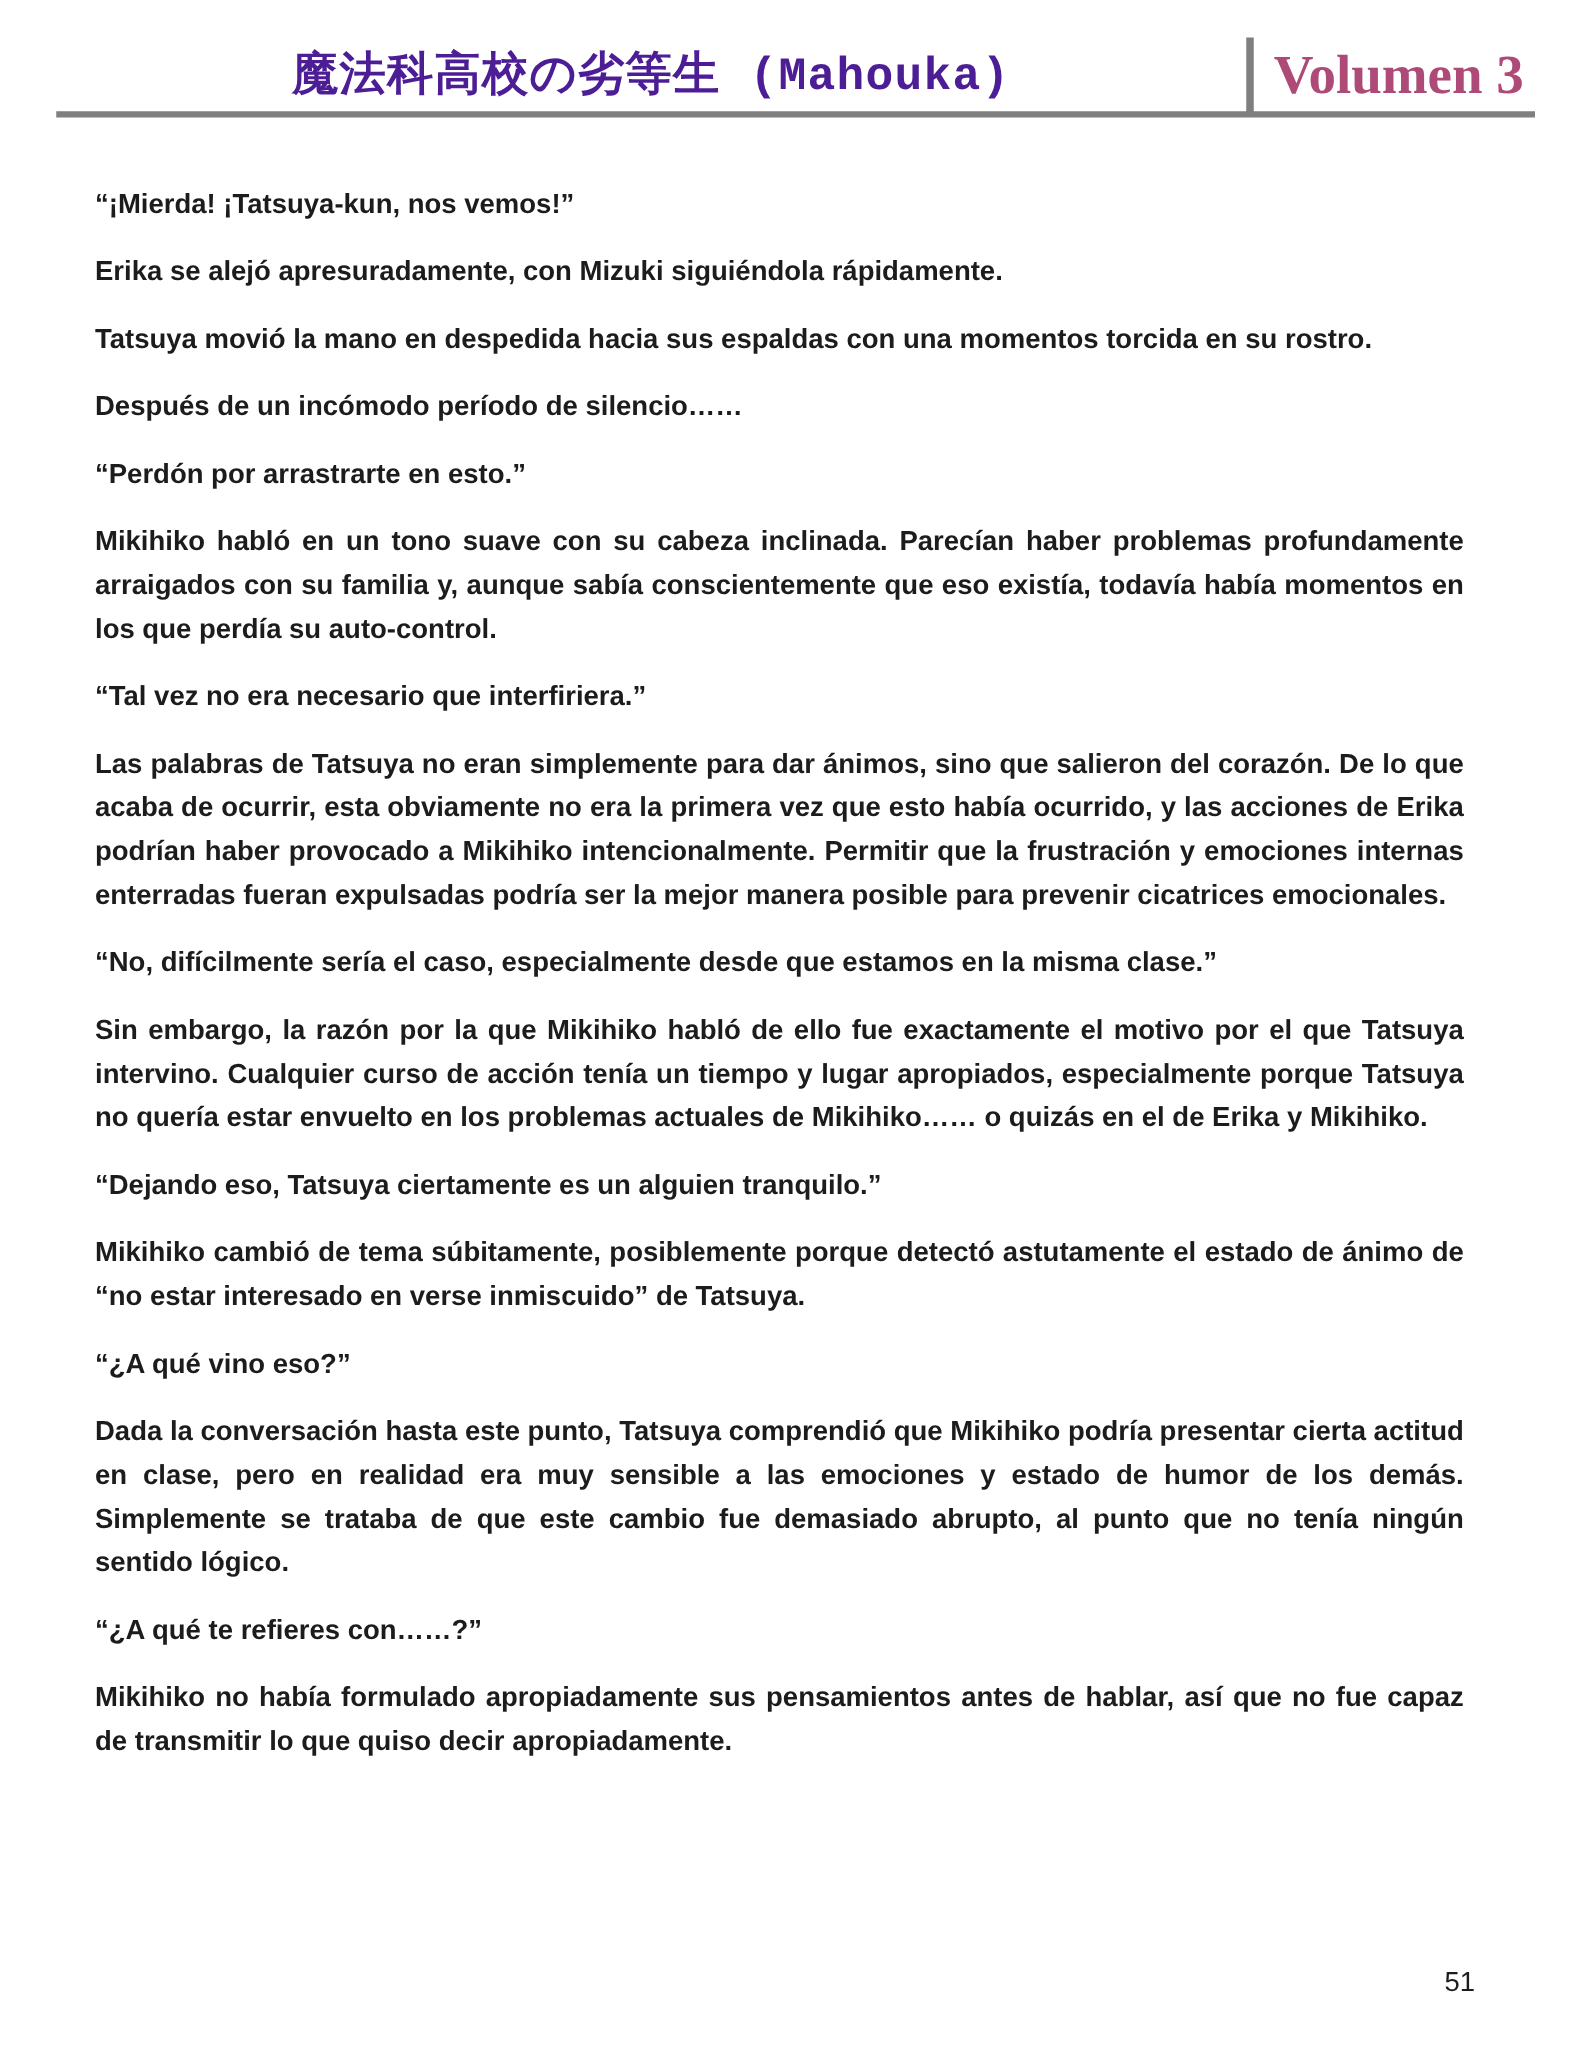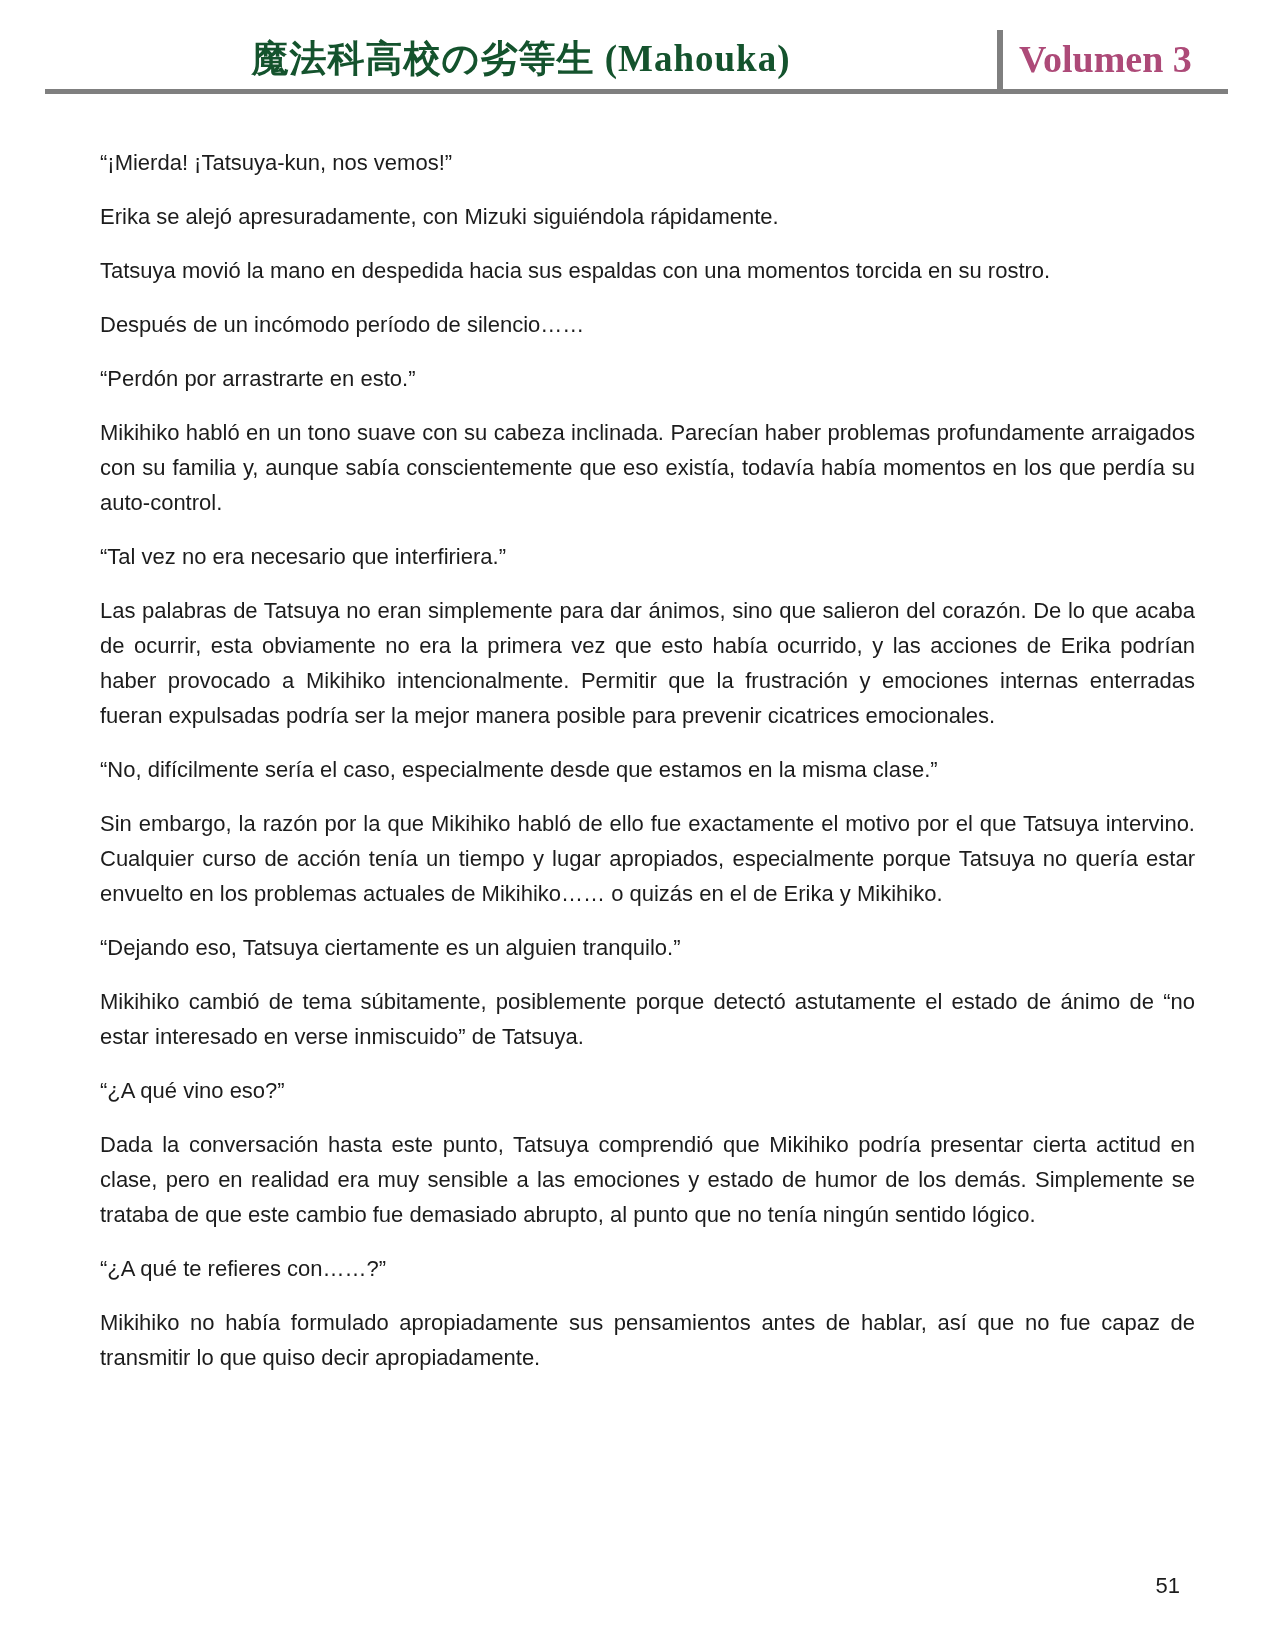--- a/index.html
+++ b/index.html
@@ -26,59 +26,60 @@
   }
   .header-left {
     width: 952px;
     display: flex;
     align-items: center;
     justify-content: center;
   }
   .series-title {
     font-size: 37px;
     font-weight: bold;
-    color: #14532d;
+    color: #4c1d95;
     letter-spacing: 1px;
     white-space: nowrap;
-    font-family: Liberation Serif, serif;
+    font-family: Liberation Mono, monospace;
   }
   .header-divider {
     width: 6px;
     background: #7f7f7f;
     margin-top: 4px;
   }
   .header-right {
     flex: 1;
     display: flex;
     align-items: center;
     padding-left: 16px;
   }
   .volume-label {
     font-family: "Liberation Serif", serif;
     font-weight: bold;
-    font-size: 38px;
+    font-size: 44px;
     color: #ad4a78;
     white-space: nowrap;
   }
   .header-rule {
     position: absolute;
     top: 89px;
     left: 45px;
     width: 1183px;
     height: 5px;
     background: #7f7f7f;
   }
 
   
   .page-body {
     position: absolute;
     top: 145px;
-    left: 100px;
+    left: 76px;
     width: 1095px;
     color: #1c1c1c;
+    font-weight: bold;
   }
   .page-body p {
     font-size: 22px;
     line-height: 35px;
     text-align: justify;
     margin-bottom: 19px;
     color: #1c1c1c;
   }
 
   

